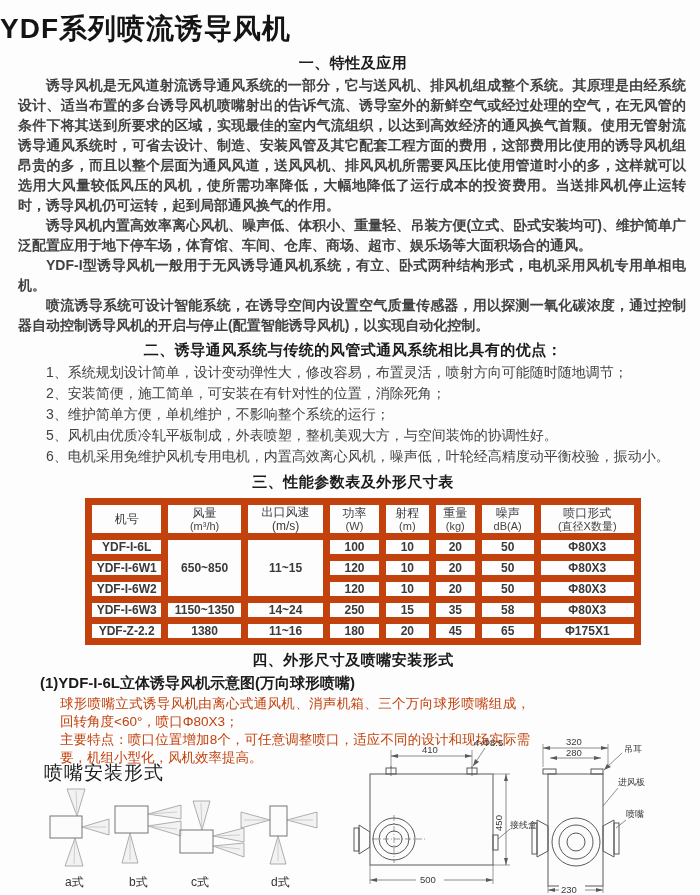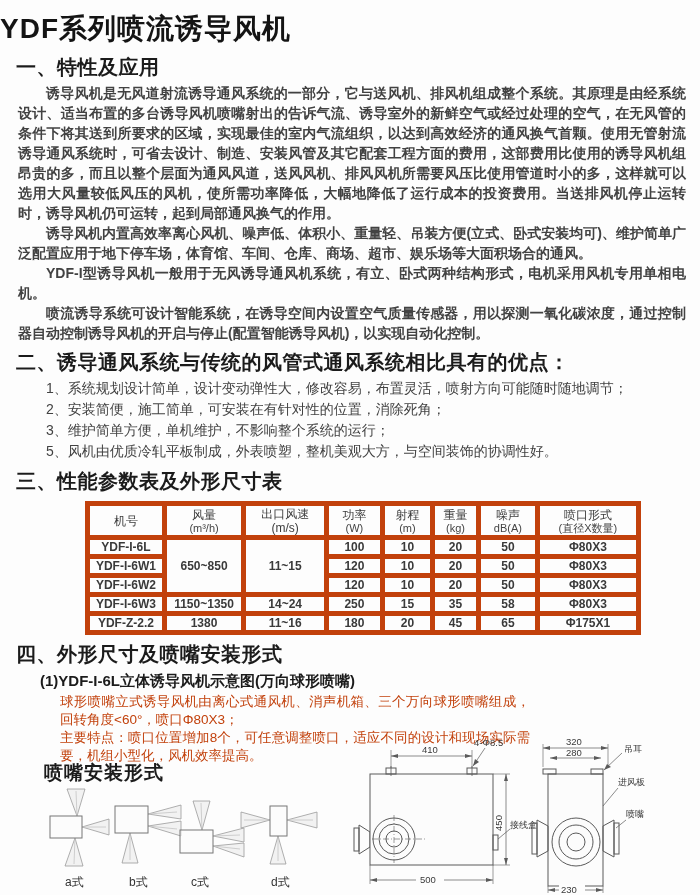--- a/index.html
+++ b/index.html
@@ -14,25 +14,26 @@
   }
   .doc-title {
     text-align:left;
     font-size:28px;
     font-weight:bold;
     color:#141414;
     padding-top:10px;
     letter-spacing:1px;
   }
   .sec-heading {
-    font-size:20px;
+    font-size:15px;
     font-weight:bold;
     color:#1b1b1b;
     margin:6px 10px 2px 16px;
     letter-spacing:.5px;
+    text-align:center;
   }
   .para {
     font-size:14px;
     line-height:20px;
     margin:0 14px 0 18px;
     text-indent:2em;
     text-align:justify;
     color:#424242;
     font-weight:bold;
   }
@@ -46,21 +47,21 @@
   .spec-table {
     border-collapse:collapse;
     margin:6px 0 0 85px;
     width:556px;
     font-size:12px;
     color:#3a3a3a;
     text-align:center;
     background:#fdfdfd;
   }
   .spec-table th, .spec-table td {
-    border:5px solid #c2410c;
+    border:7px solid #c2410c;
     padding:0 2px;
     text-align:center;
   }
   .spec-table th { font-weight:normal; height:34px; }
   .spec-table td { height:19px;font-weight:bold; }
   .th-l1 { font-size:12px; line-height:14px; }
   .th-l2 { font-size:11px; line-height:12px; color:#444; }
   .sub-heading {
     font-size:15px;
     font-weight:bold;
@@ -72,21 +73,21 @@
     line-height:18px;
     width:470px;
     margin:0 0 0 60px;
     text-align:justify;
     color:#c2410c;
   }
   .nozzle-heading {
     position:absolute;
     left:44px; top:760px;
     font-size:19px;
-    font-weight:bold;
+    font-weight:normal;
     color:#1b1b1b;
     letter-spacing:1px;
   }
   .sketches-svg { position:absolute; left:5px; top:788px; }
   .drawings-svg { position:absolute; left:350px; top:736px; }
   svg text { font-family:"Liberation Sans", sans-serif; fill:#3a3a3a; }
   .dim-text { font-size:9.5px; }
   .cn-label { font-size:9px; fill:#3a3a3a; }
   .sketch-label { font-size:12px; fill:#333; }
 </style>
@@ -100,20 +101,21 @@
 <p class="para">诱导风机内置高效率离心风机、噪声低、体积小、重量轻、吊装方便(立式、卧式安装均可)、维护简单广泛配置应用于地下停车场，体育馆、车间、仓库、商场、超市、娱乐场等大面积场合的通风。</p>
 <p class="para">YDF-I型诱导风机一般用于无风诱导通风机系统，有立、卧式两种结构形式，电机采用风机专用单相电机。</p>
 <p class="para">喷流诱导系统可设计智能系统，在诱导空间内设置空气质量传感器，用以探测一氧化碳浓度，通过控制器自动控制诱导风机的开启与停止(配置智能诱导风机)，以实现自动化控制。</p>
 
 <div class="sec-heading">二、诱导通风系统与传统的风管式通风系统相比具有的优点：</div>
 <ul class="opt-list">
   <li class="opt-item">1、系统规划设计简单，设计变动弹性大，修改容易，布置灵活，喷射方向可能随时随地调节；</li>
   <li class="opt-item">2、安装简便，施工简单，可安装在有针对性的位置，消除死角；</li>
   <li class="opt-item">3、维护简单方便，单机维护，不影响整个系统的运行；</li>
   <li class="opt-item">5、风机由优质冷轧平板制成，外表喷塑，整机美观大方，与空间装饰的协调性好。</li>
+  <li class="opt-item">6、电机采用免维护风机专用电机，内置高效离心风机，噪声低，叶轮经高精度动平衡校验，振动小。</li>
 </ul>
 
 <div class="sec-heading">三、性能参数表及外形尺寸表</div>
 <table class="spec-table">
   <thead>
     <tr>
       <th style="width:86px">
           <div class="th-l1">机号</div>
         </th>
       <th style="width:82px">

